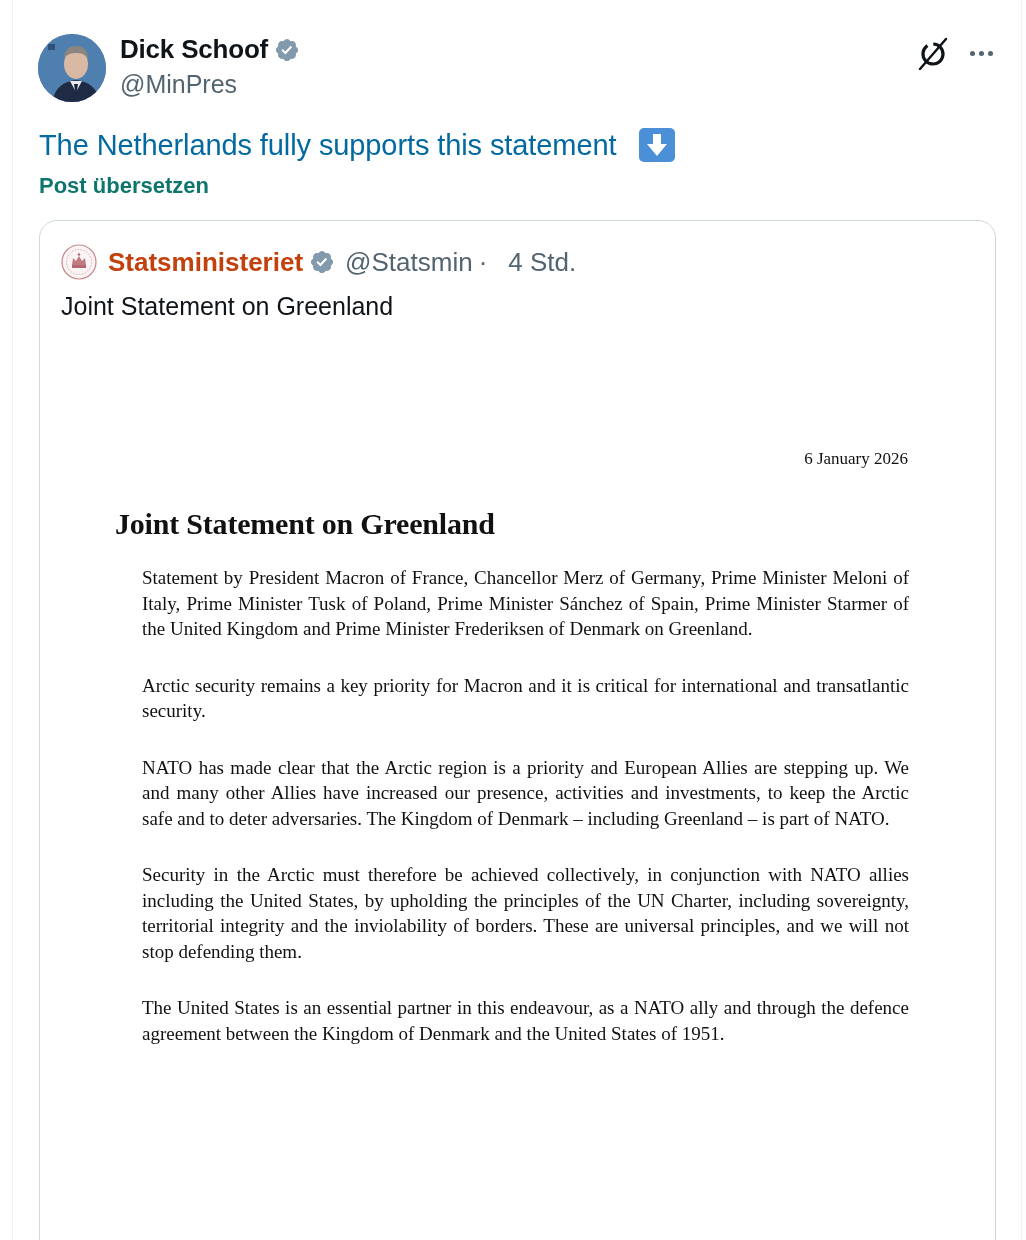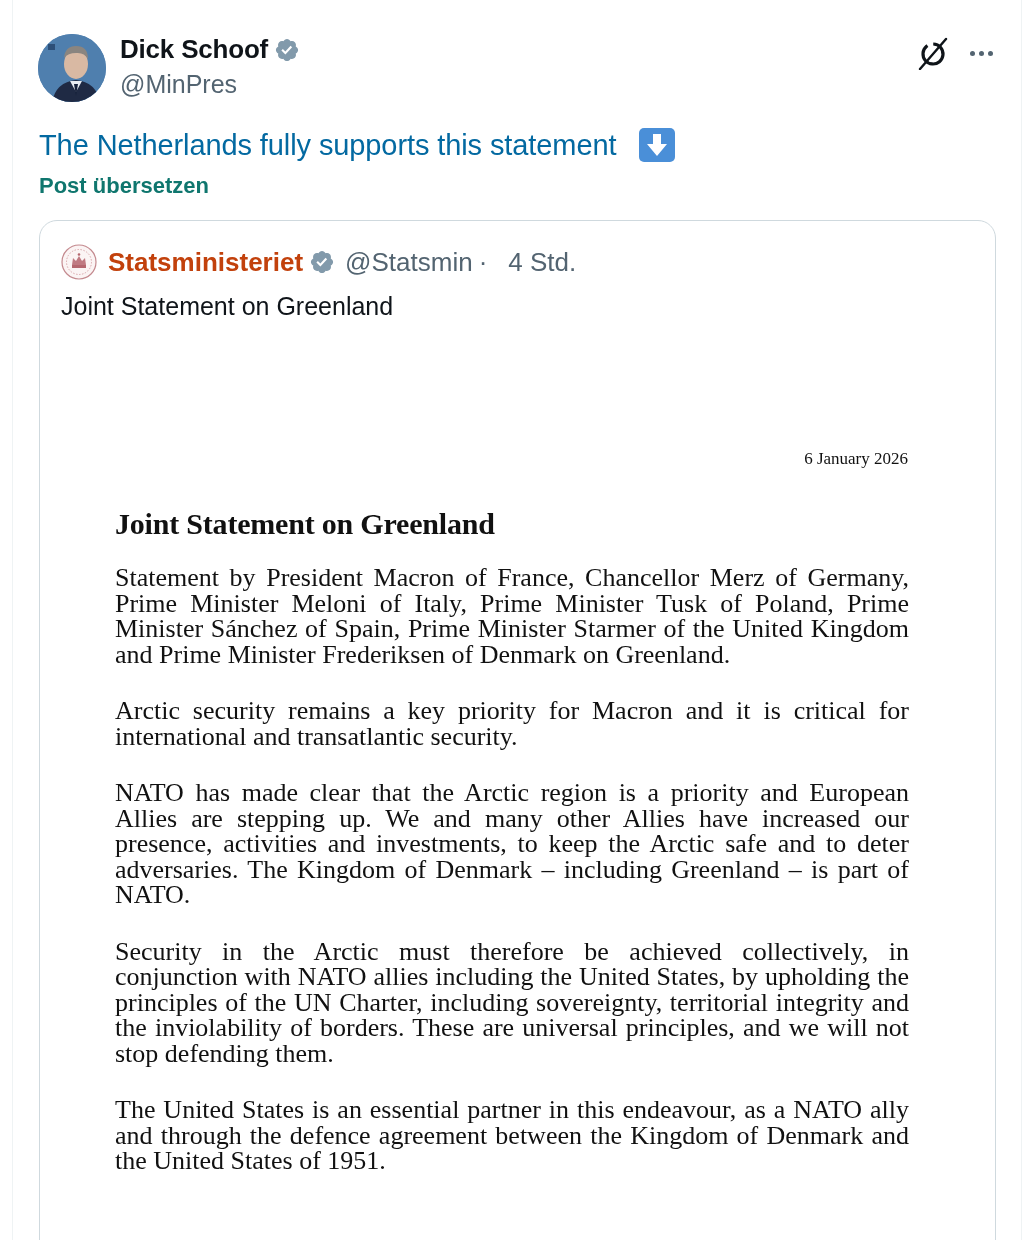--- a/index.html
+++ b/index.html
@@ -67,21 +67,21 @@
     .doc-date {
       position: absolute; right: 87px; top: 58px; font-size: 17px; margin-top: 20px;
     }
     .doc-title {
       position: absolute; left: 75px; top: 136px; font-size: 30px; font-weight: 700; letter-spacing: -0.2px;
     }
     .doc-body {
       position: absolute; left: 75px; top: 194px; width: 794px;
     }
     .doc-body p {
-      font-size: 26px; line-height: 25.5px; text-align: justify; margin-bottom: 31px;
+      font-size: 19px; line-height: 25.5px; text-align: justify; margin-bottom: 31px; margin-left: 27px;
     }
   </style>
 </head>
 <body>
 
 <div class="column"></div>
 
 <div class="avatar">
   <svg viewBox="0 0 68 68">
     <rect width="68" height="68" fill="#4f7fae"></rect>

